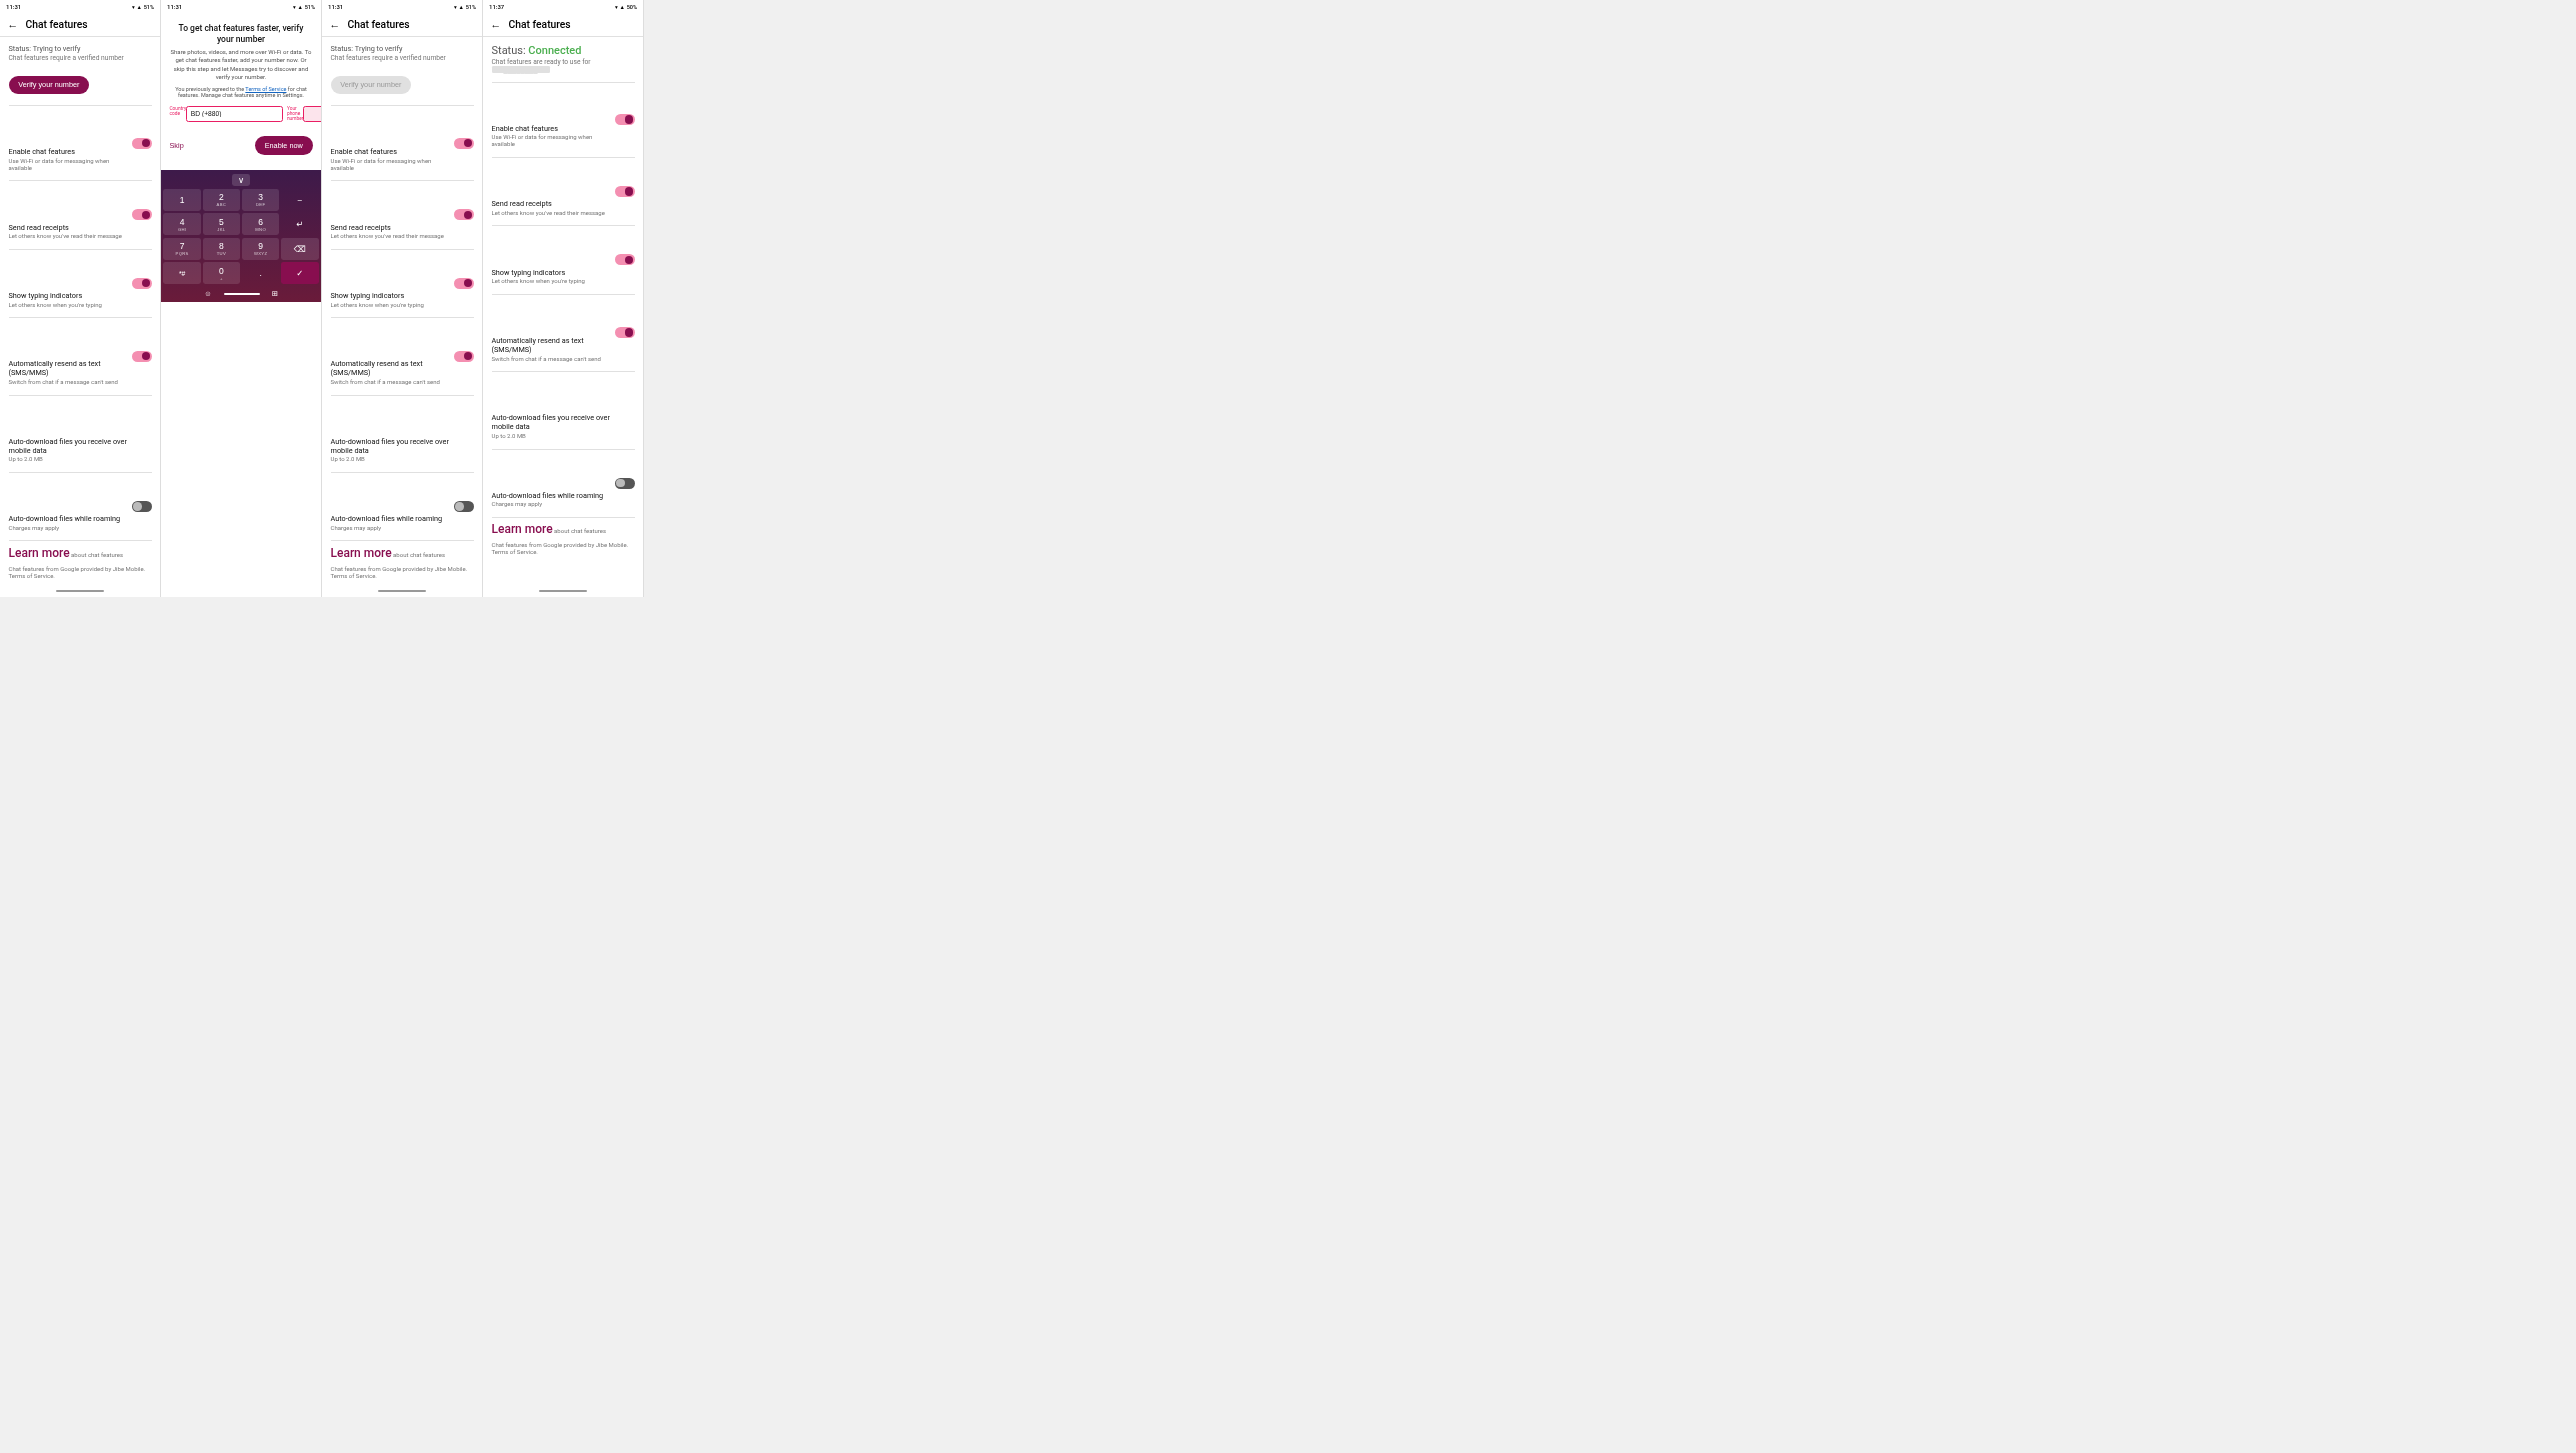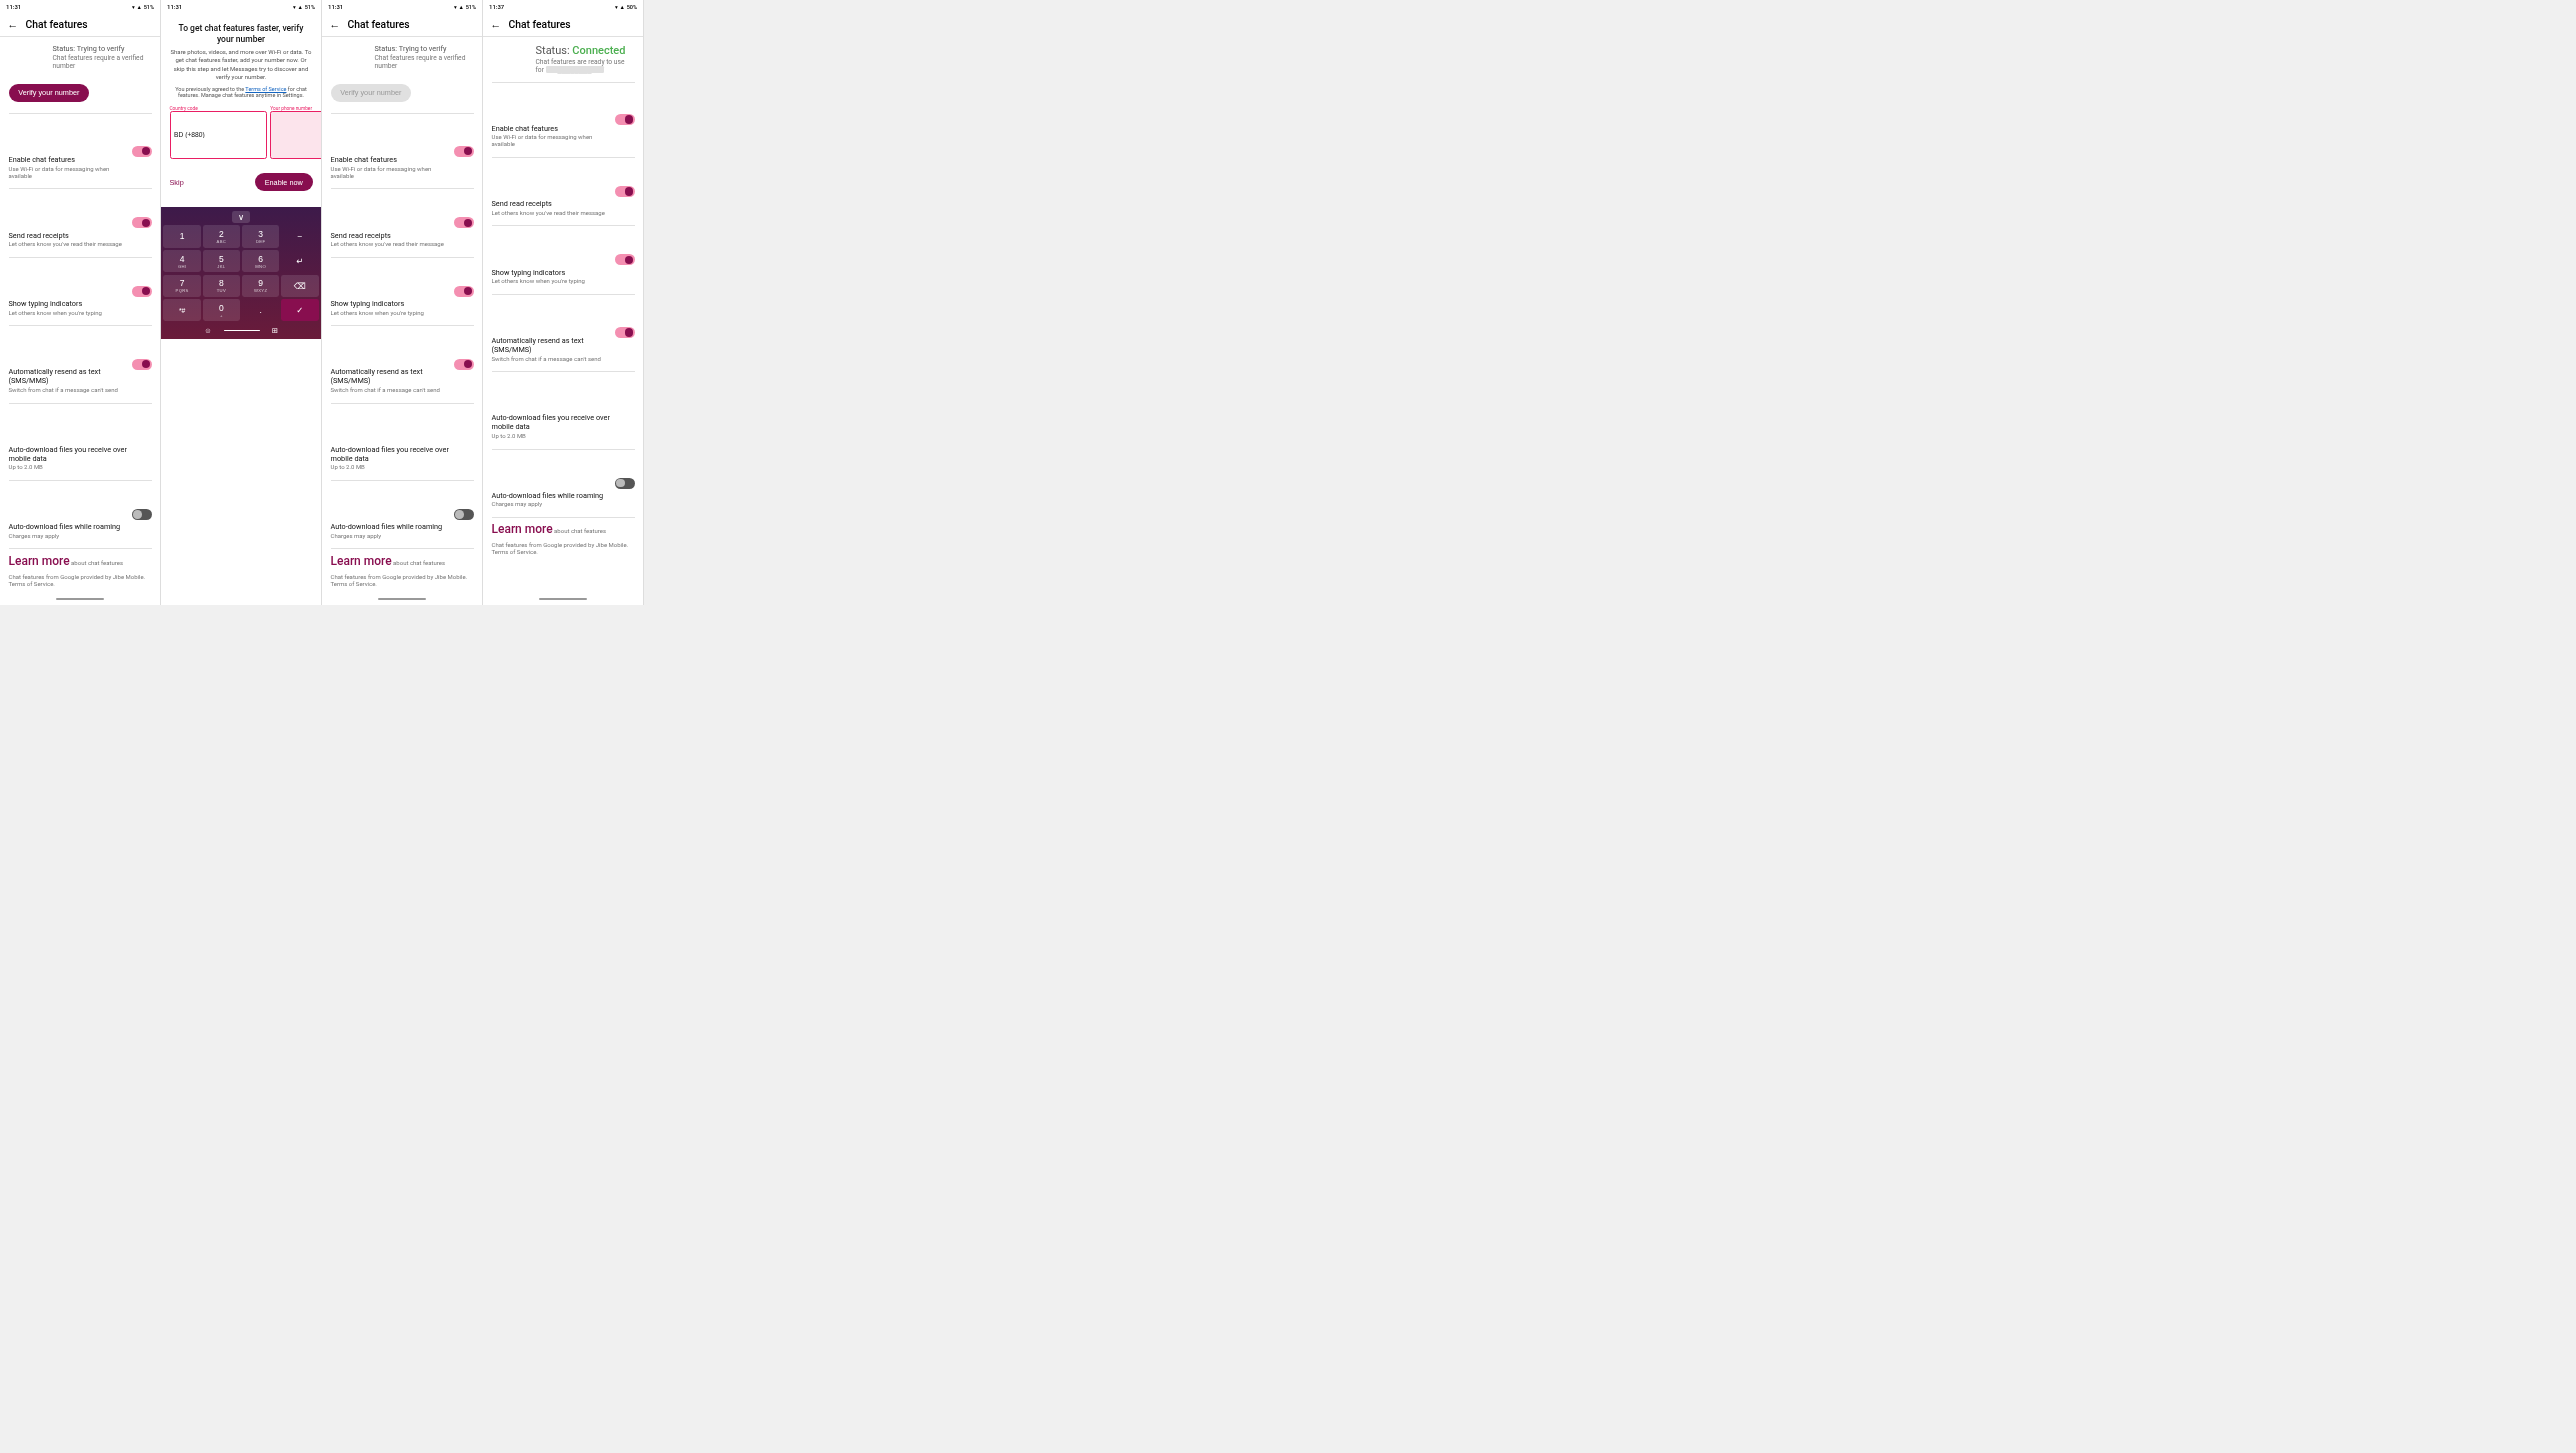--- a/index.html
+++ b/index.html
@@ -52,21 +52,20 @@
       color: #000;
       cursor: pointer;
     }
     .content {
       padding: 7.3px 8.5px;
       flex: 1;
       overflow-y: auto;
     }
     .status-section {
       margin-bottom: 7.3px;
-      margin-left: 44px;
     }
     .status-trying {
       font-size: 7.3px;
       color: #555;
     }
     .status-connected {
       font-size: 11px;
       color: #555;
     }
     .status-connected .connected-label {
@@ -234,21 +233,21 @@
       color: #e91e63;
       text-align: left;
     }
     .phone-label {
       font-size: 4.8px;
       color: #e91e63;
       text-align: left;
     }
     .input-field-wrap {
       display: flex;
-      flex-direction: column;
+      flex-direction: row;
     }
     .dialog-actions {
       display: flex;
       justify-content: space-between;
       align-items: center;
       margin-bottom: 6px;
       margin-top: 14px;
     }
     .skip-btn {
       background: none;

